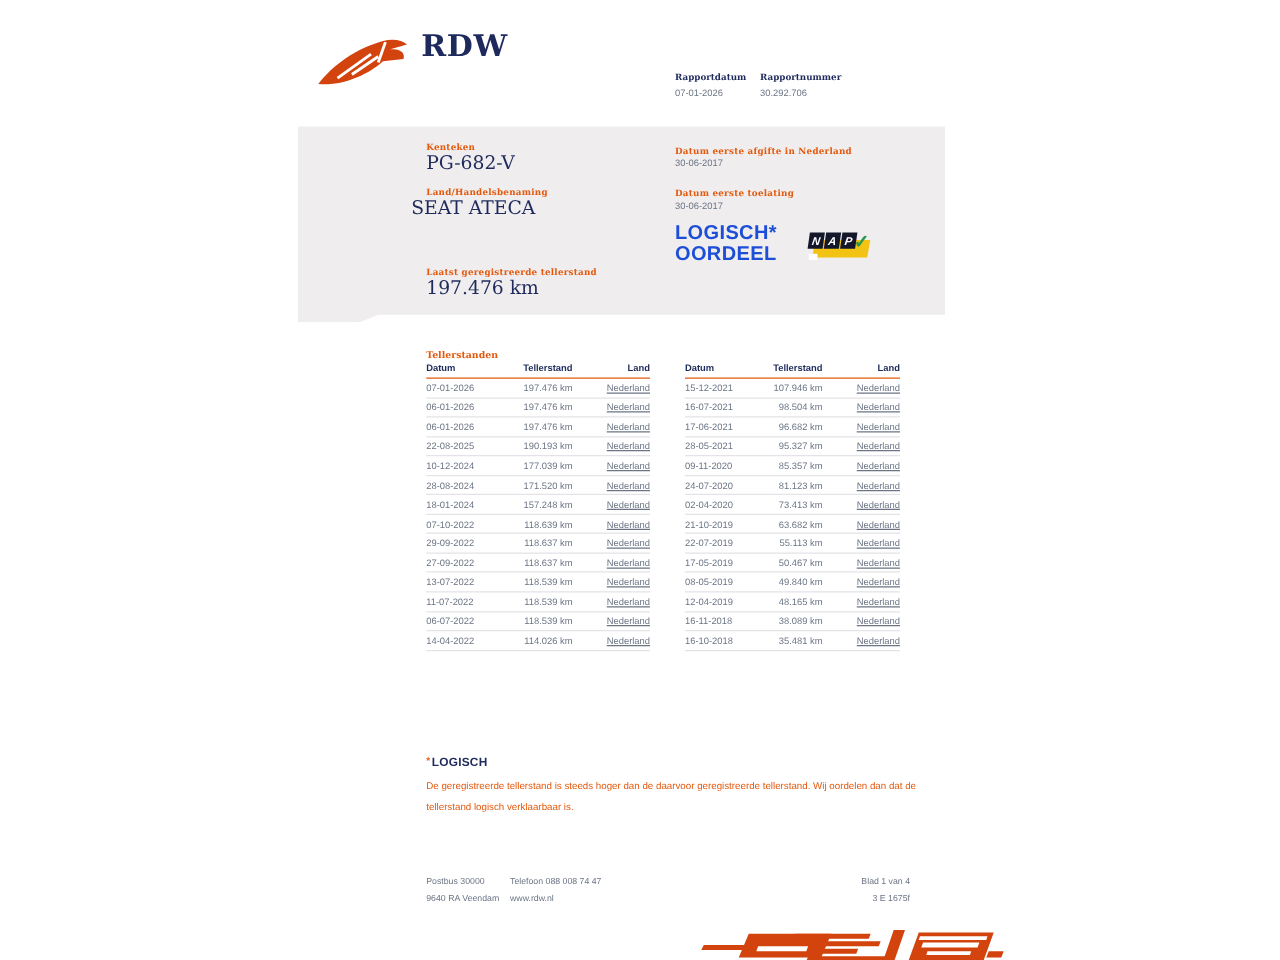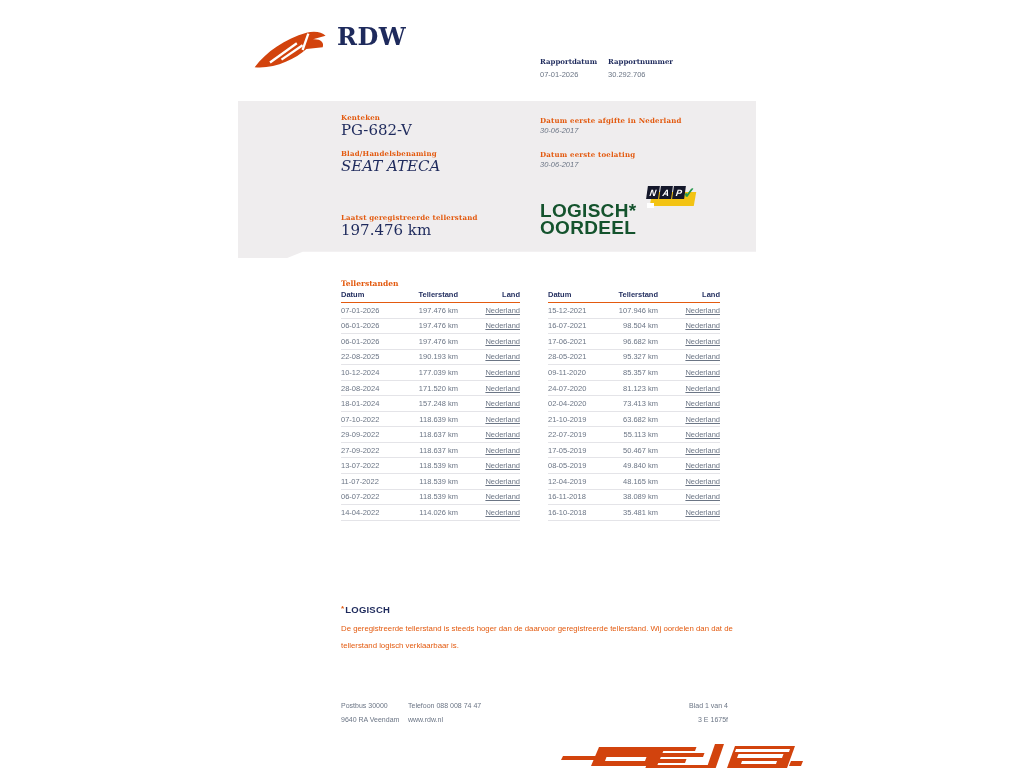--- a/index.html
+++ b/index.html
@@ -34,25 +34,25 @@
     padding-left: 33px;
   }
   .field { position:absolute; }
   .label-orange {
     font-family:"DejaVu Serif", serif; font-weight:bold;
     font-size:7px; color:#E35A0F; letter-spacing:0.2px;
   }
   .value-lg {
     font-family:"DejaVu Serif", serif; font-size:15px; color:#1E2A5C;
   }
-  .value-sm { font-size:7.5px; color:#6B7585;font-style:italic; }
+  .value-sm { font-size:7.5px; color:#6B7585; }
   .oordeel {
-    position:absolute; left:302px; top:102px;
-    font-weight:800; font-size:19px; line-height:16.5px;
-    color:#14532d; letter-spacing:0.3px;
+    position:absolute; left:302px; top:78px;
+    font-weight:800; font-size:16px; line-height:16.5px;
+    color:#1d4ed8; letter-spacing:0.3px;
   }
   
   .nap { position:absolute; left:408px; top:84px; width:52px; height:27px; }
   .nap-yellow { position:absolute; left:5px; top:7px; width:44px; height:14px; background:#F3C313; transform:skewX(-10deg); }
   .nap-notch { position:absolute; left:1px; top:18px; width:7px; height:5px; background:#ffffff; }
   .nap-box {
     position:absolute; top:1px; width:12px; height:13px; background:#14172A;
     color:#fff; font-weight:bold; font-style:italic; font-size:9px;
     display:flex; align-items:center; justify-content:center; transform:skewX(-8deg);
   }
@@ -126,22 +126,22 @@
     <div class="meta-value">07-01-2026</div>
   </div>
   <div class="meta-col" style="left:608px;">
     <div class="meta-label">Rapportnummer</div>
     <div class="meta-value">30.292.706</div>
   </div>
 
   <div class="infobox">
     <div class="field label-orange" style="left:103px; top:12px;">Kenteken</div>
     <div class="field value-lg" style="left:103px; top:20px;text-align:center;">PG-682-V</div>
-    <div class="field label-orange" style="left:103px; top:48px;">Blad/Handelsbenaming</div>
-    <div class="field value-lg" style="left:103px; top:56px;font-style:italic;">SEAT ATECA</div>
+    <div class="field label-orange" style="left:103px; top:48px;">Land/Handelsbenaming</div>
+    <div class="field value-lg" style="left:91px; top:56px;">SEAT ATECA</div>
     <div class="field label-orange" style="left:103px; top:112px;">Laatst geregistreerde tellerstand</div>
     <div class="field value-lg" style="left:103px; top:120px;">197.476 km</div>
 
     <div class="field label-orange" style="left:302px; top:15px;">Datum eerste afgifte in Nederland</div>
     <div class="field value-sm" style="left:302px; top:25px;">30-06-2017</div>
     <div class="field label-orange" style="left:302px; top:49px;">Datum eerste toelating</div>
     <div class="field value-sm" style="left:302px; top:59px;">30-06-2017</div>
 
     <div class="oordeel">
       <div>LOGISCH*</div>

